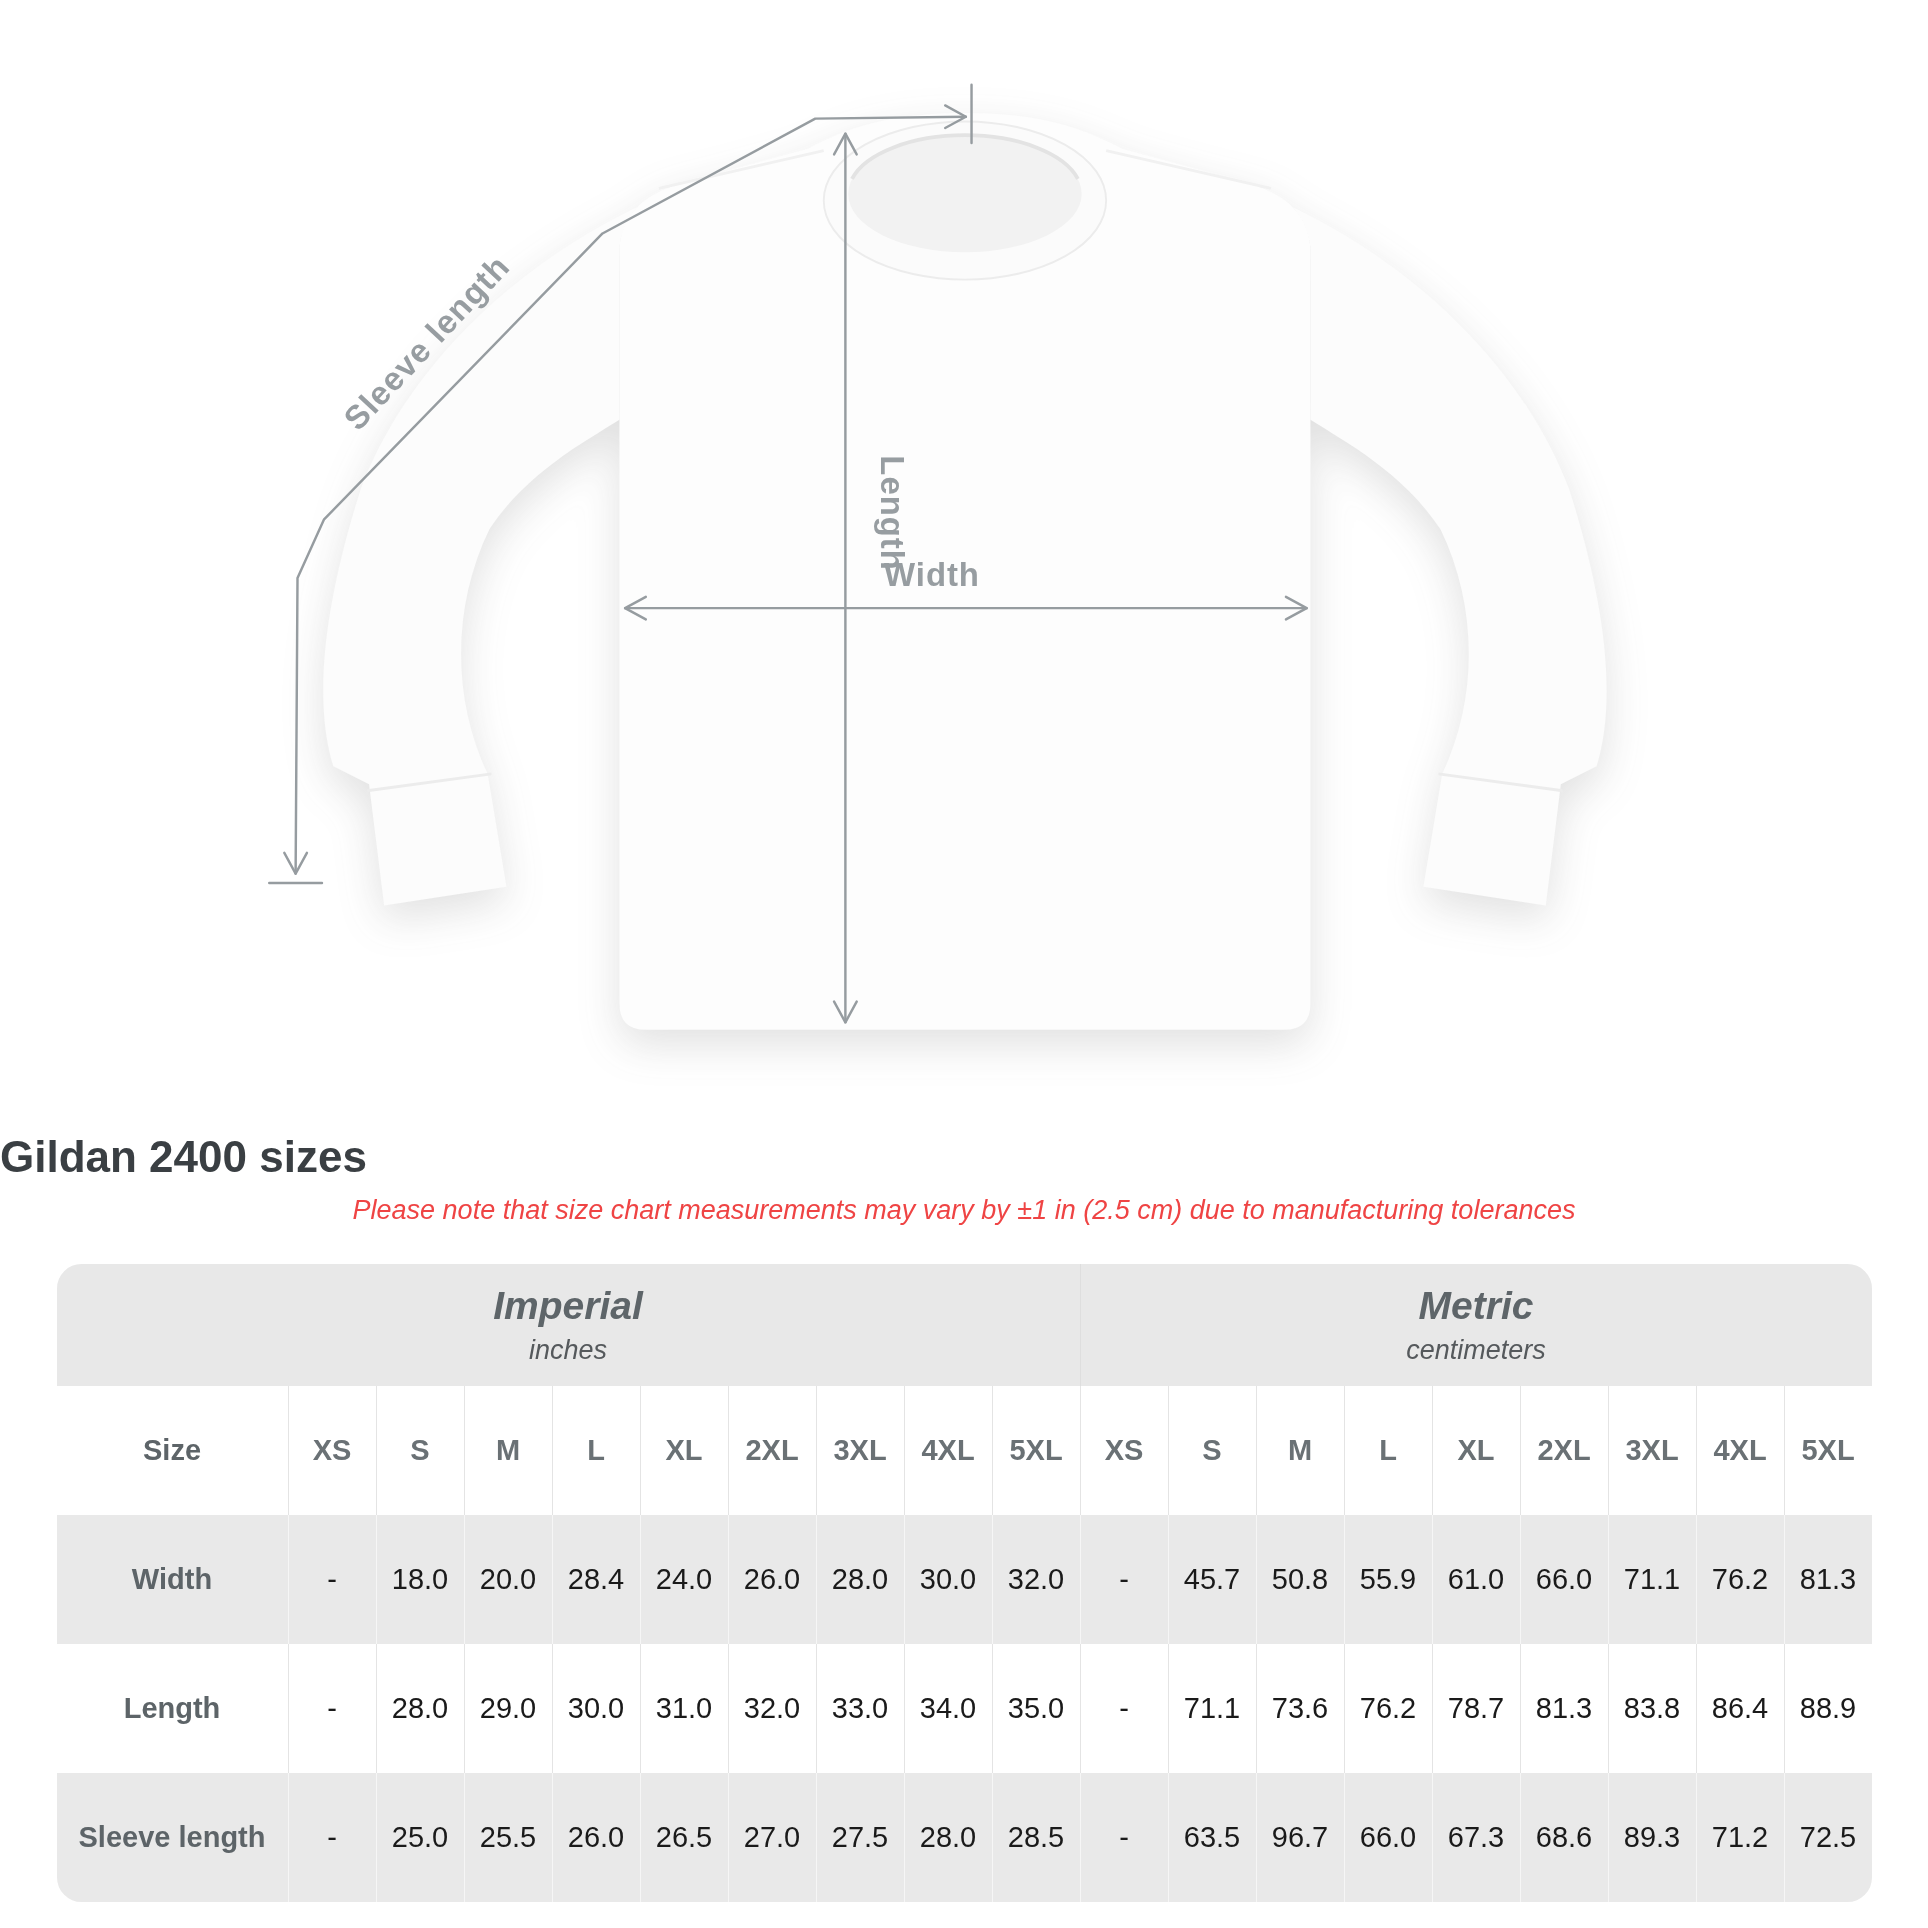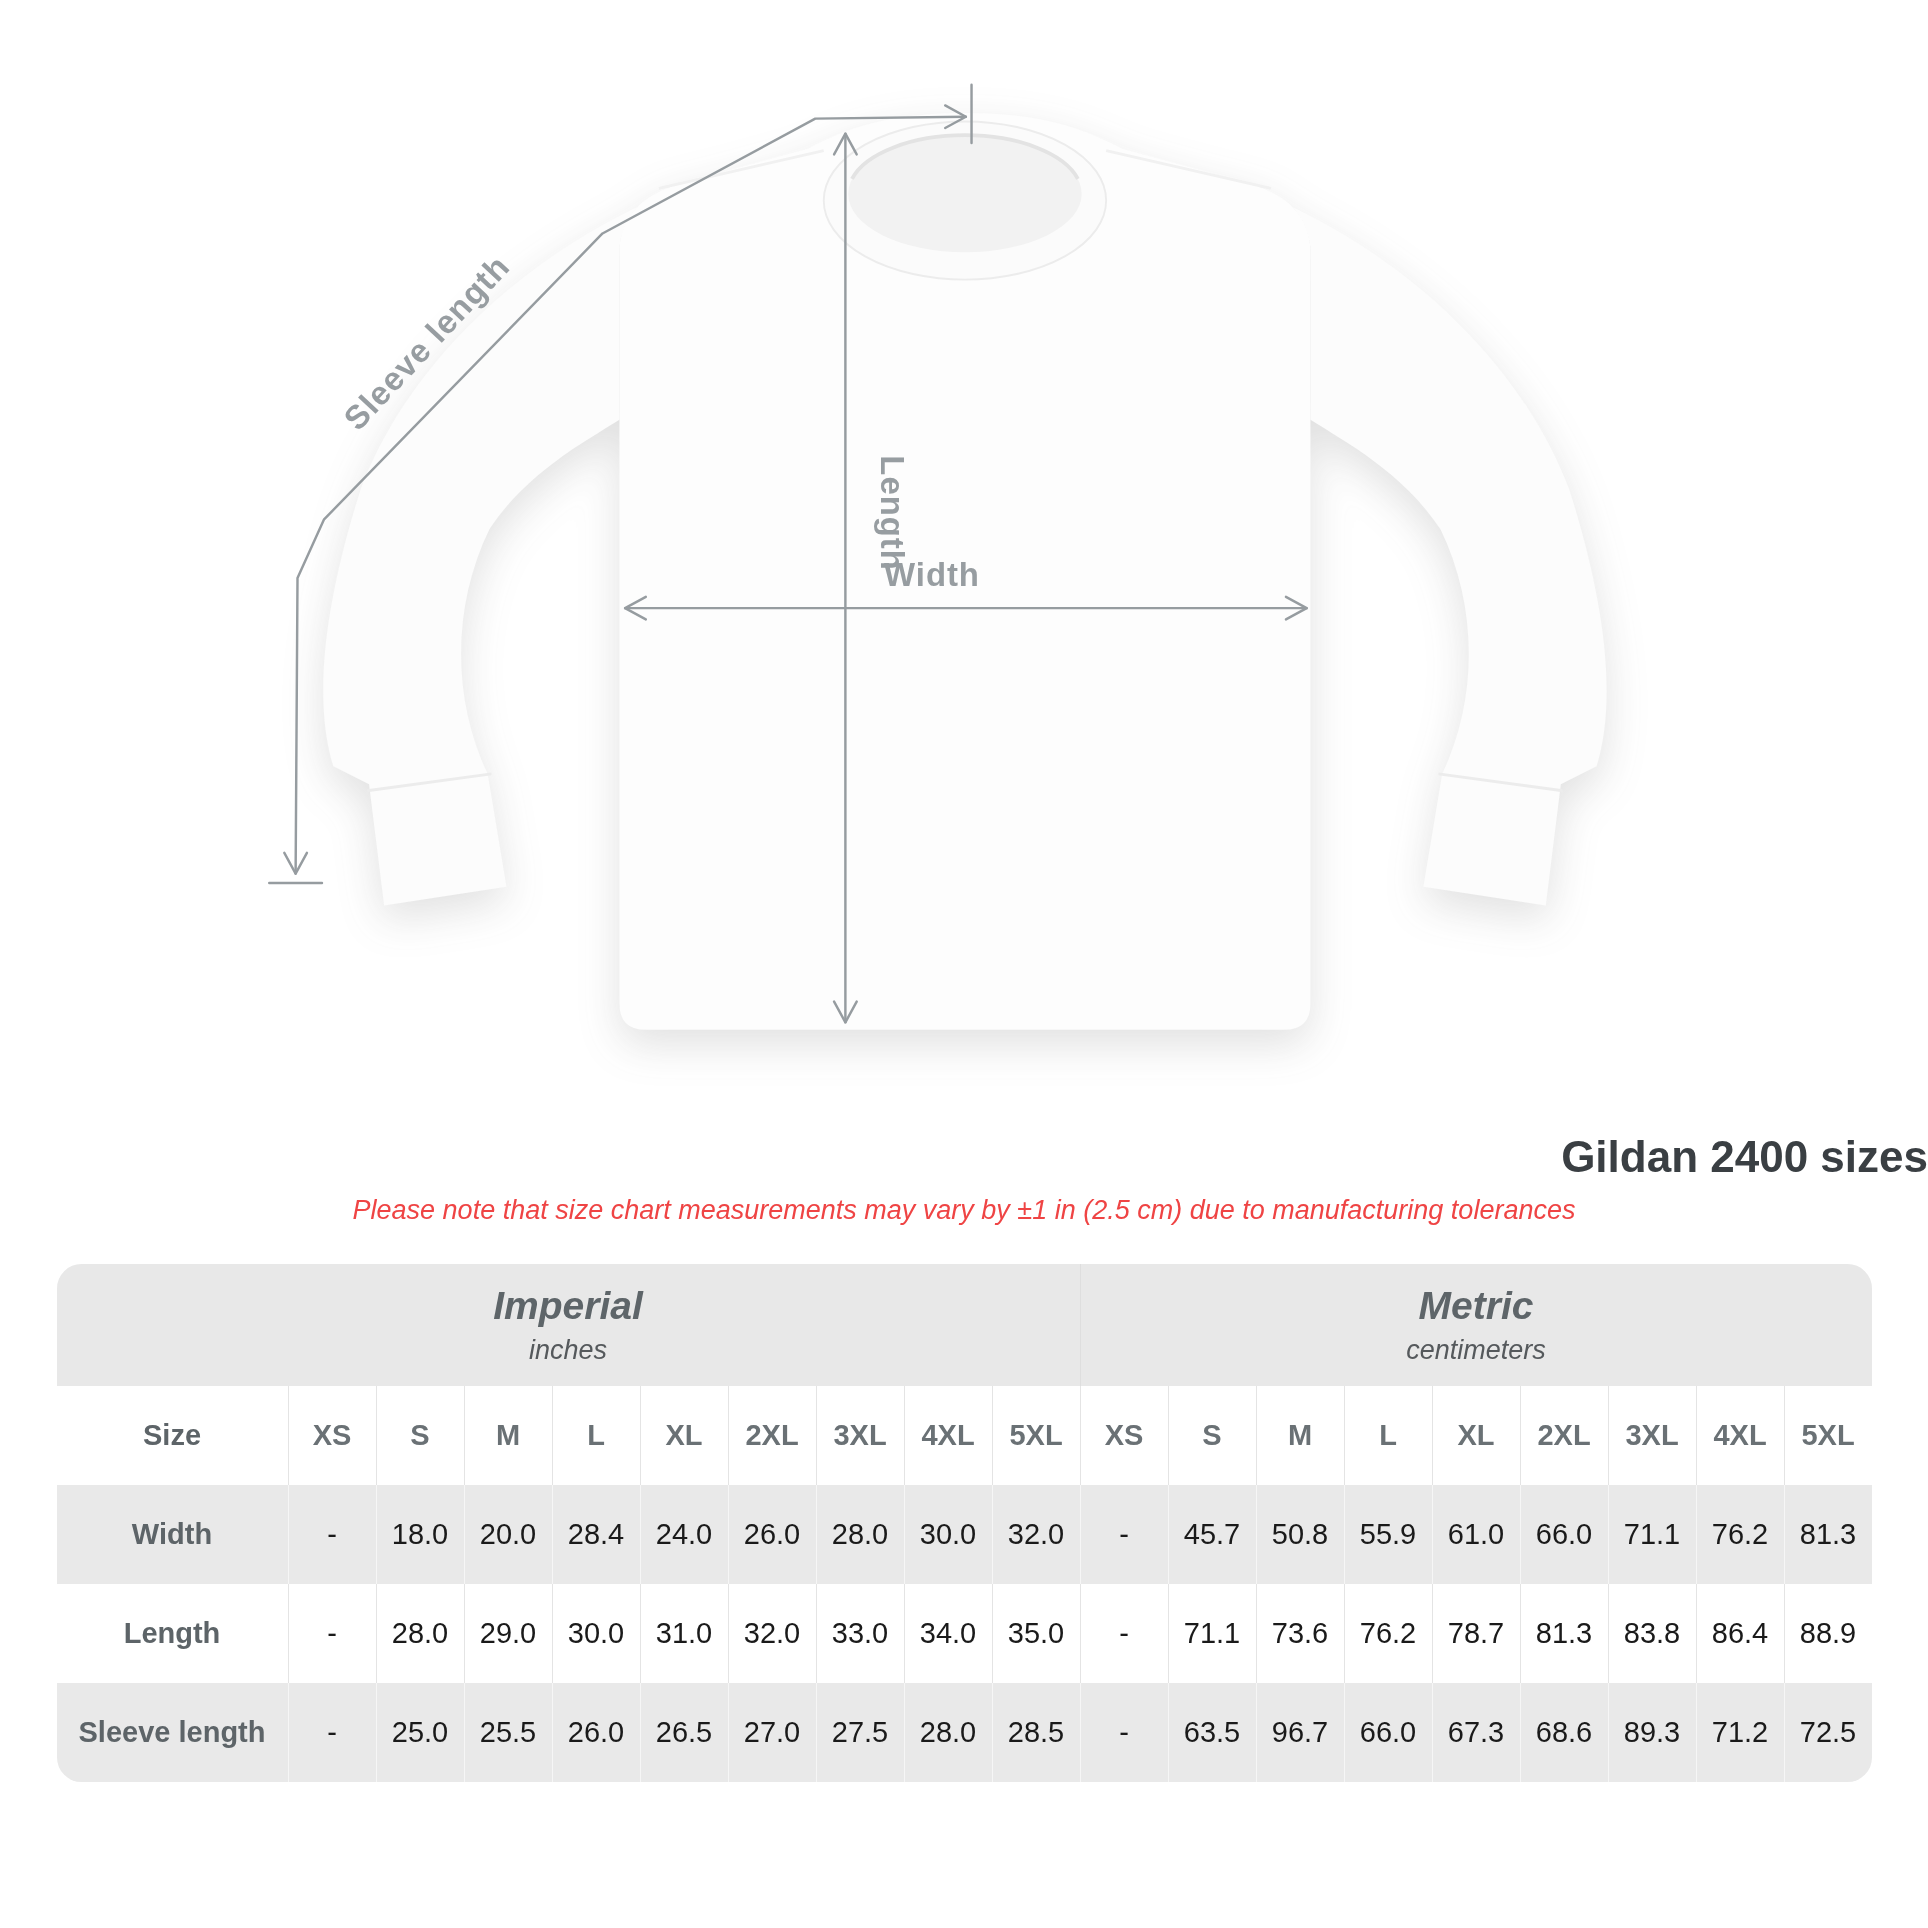--- a/index.html
+++ b/index.html
@@ -14,21 +14,21 @@
   .diagram-wrap{width:1928px;height:1092px;position:relative;}
   .diagram-wrap svg{display:block;}
   .shirt{filter:drop-shadow(0 16px 22px rgba(70,70,70,0.16));}
   .measure{stroke:#969CA0;stroke-width:2.6;fill:none;stroke-linecap:round;stroke-linejoin:round;}
   .measure-label{
     fill:#979DA1;font-family:"Liberation Sans",sans-serif;
     font-weight:bold;font-size:35px;letter-spacing:1px;
   }
   
   .page-title{
-    margin:40px 0 0 0;text-align:right;
+    margin:40px 0 0 0;text-align:left;
     font-size:44px;font-weight:bold;color:#3A3F43;line-height:1.15;
   }
   .page-subtitle{
     margin:11.3px 0 0 0;text-align:center;font-style:italic;
     font-size:27px;color:#ef4444;line-height:1.2;
   }
   
   .size-table{
     margin:38px auto 0 auto;
     width:1815px;
@@ -41,21 +41,21 @@
     height:122px;background:#E8E8E8;
   }
   .band-cell{
     display:flex;flex-direction:column;align-items:center;justify-content:center;gap:6.6px;
   }
   .band-cell.metric{border-left:1.9px solid rgba(120,120,120,0.08);}
   .band-label{font-size:39px;font-weight:bold;font-style:italic;color:#5E6569;}
   .band-unit{font-size:27px;font-style:italic;color:#55595C;}
   .trow{
     display:grid;grid-template-columns:231px repeat(18,1fr);
-    height:99px;
+    height:129px;
   }
   .row-white{background:#ffffff;--sep:#E4E4E4;}
   .row-gray{background:#E9E9E9;--sep:#F6F6F6;}
   .cell{
     display:flex;align-items:center;justify-content:center;
     font-size:29px;color:#1A1A1A;
   }
   .val-cell{border-left:1.9px solid var(--sep);}
   .size-row .val-cell{font-weight:bold;color:#6A7175;}
   .label-cell{font-weight:bold;color:#5D6468;}

